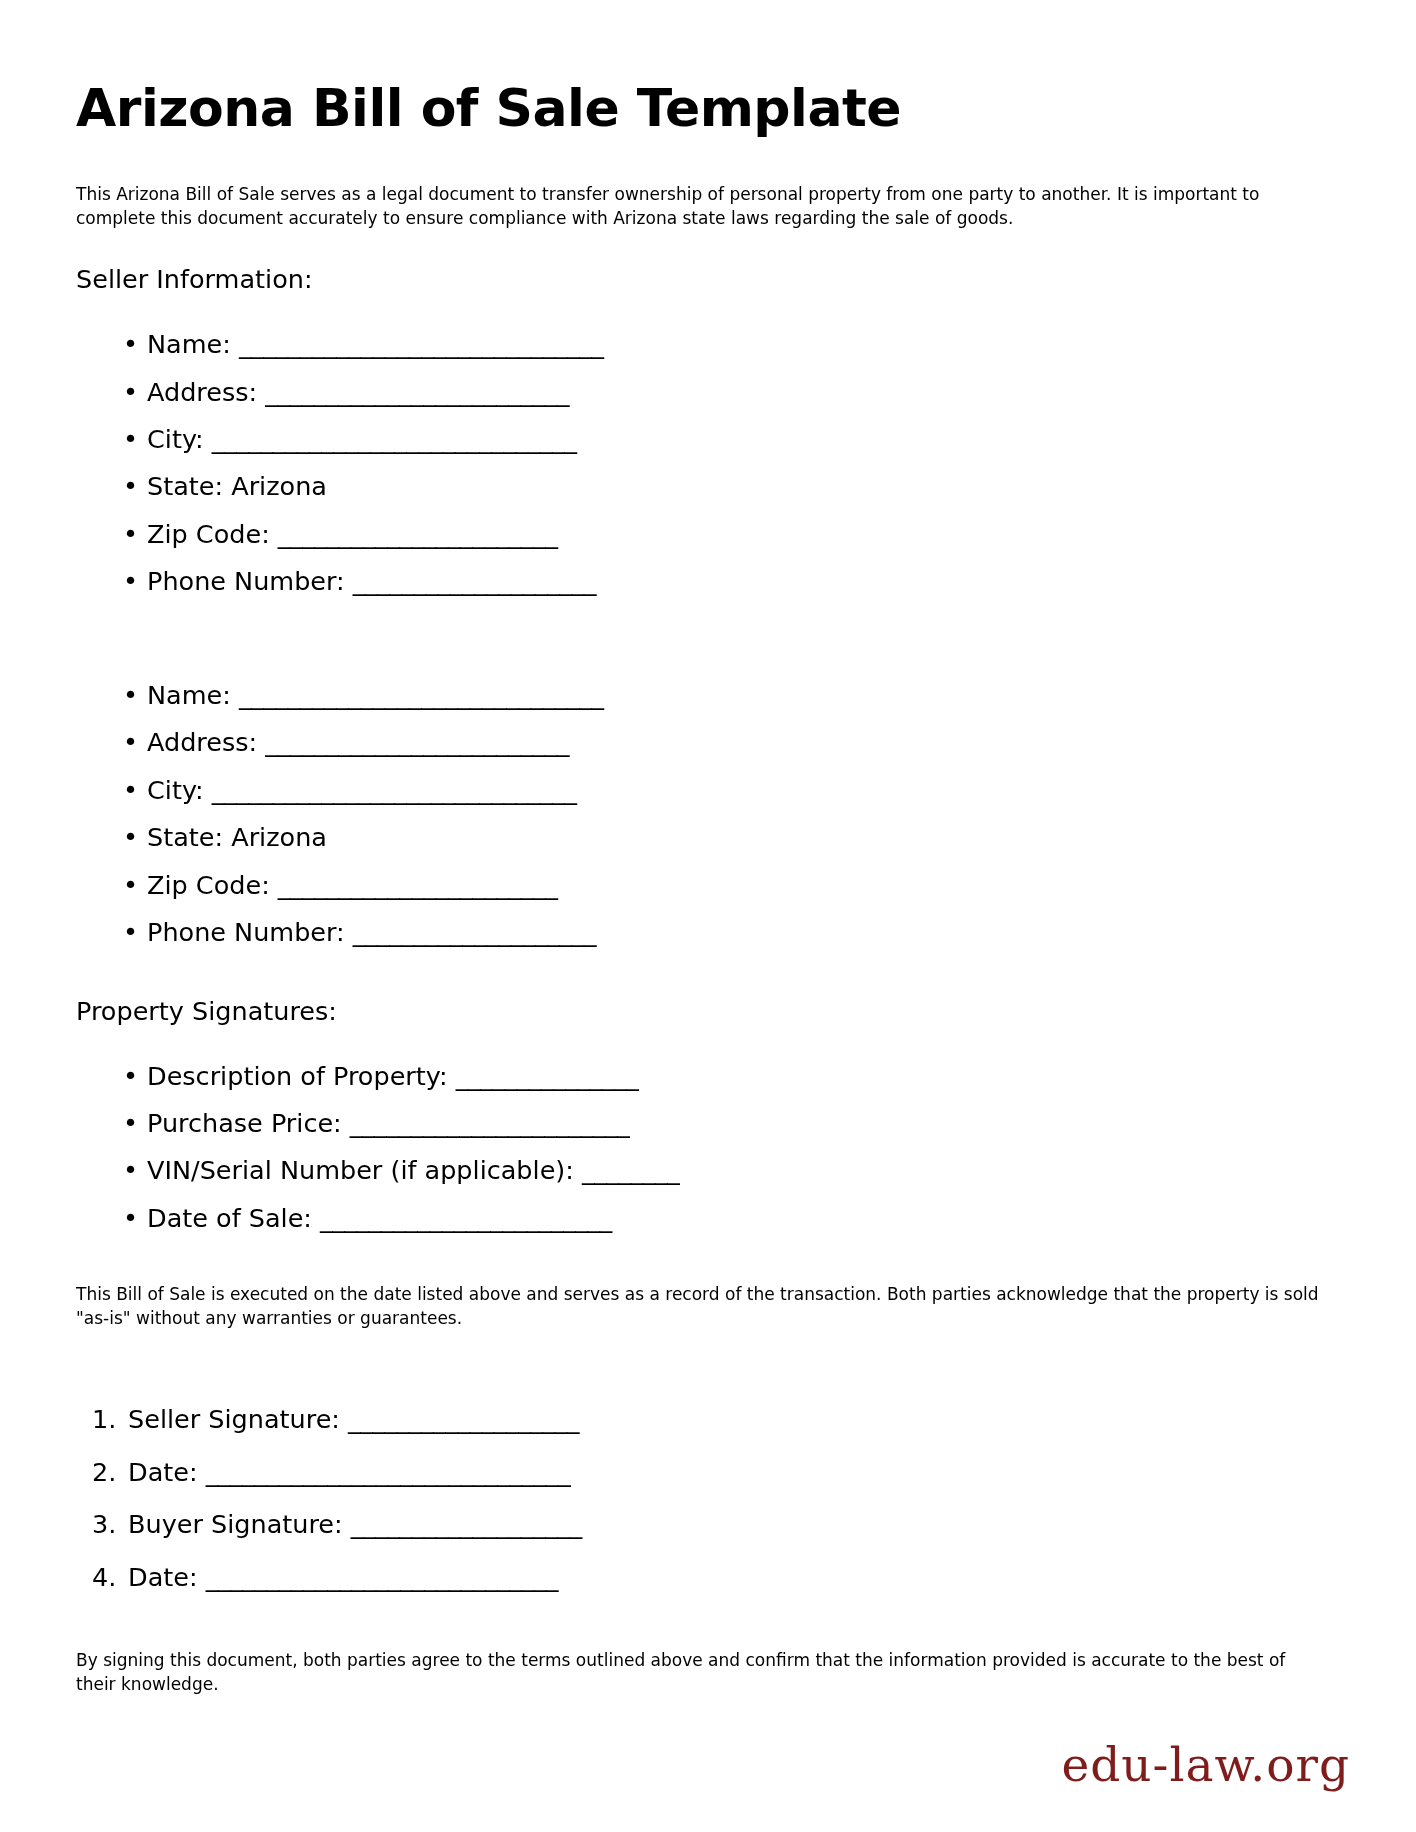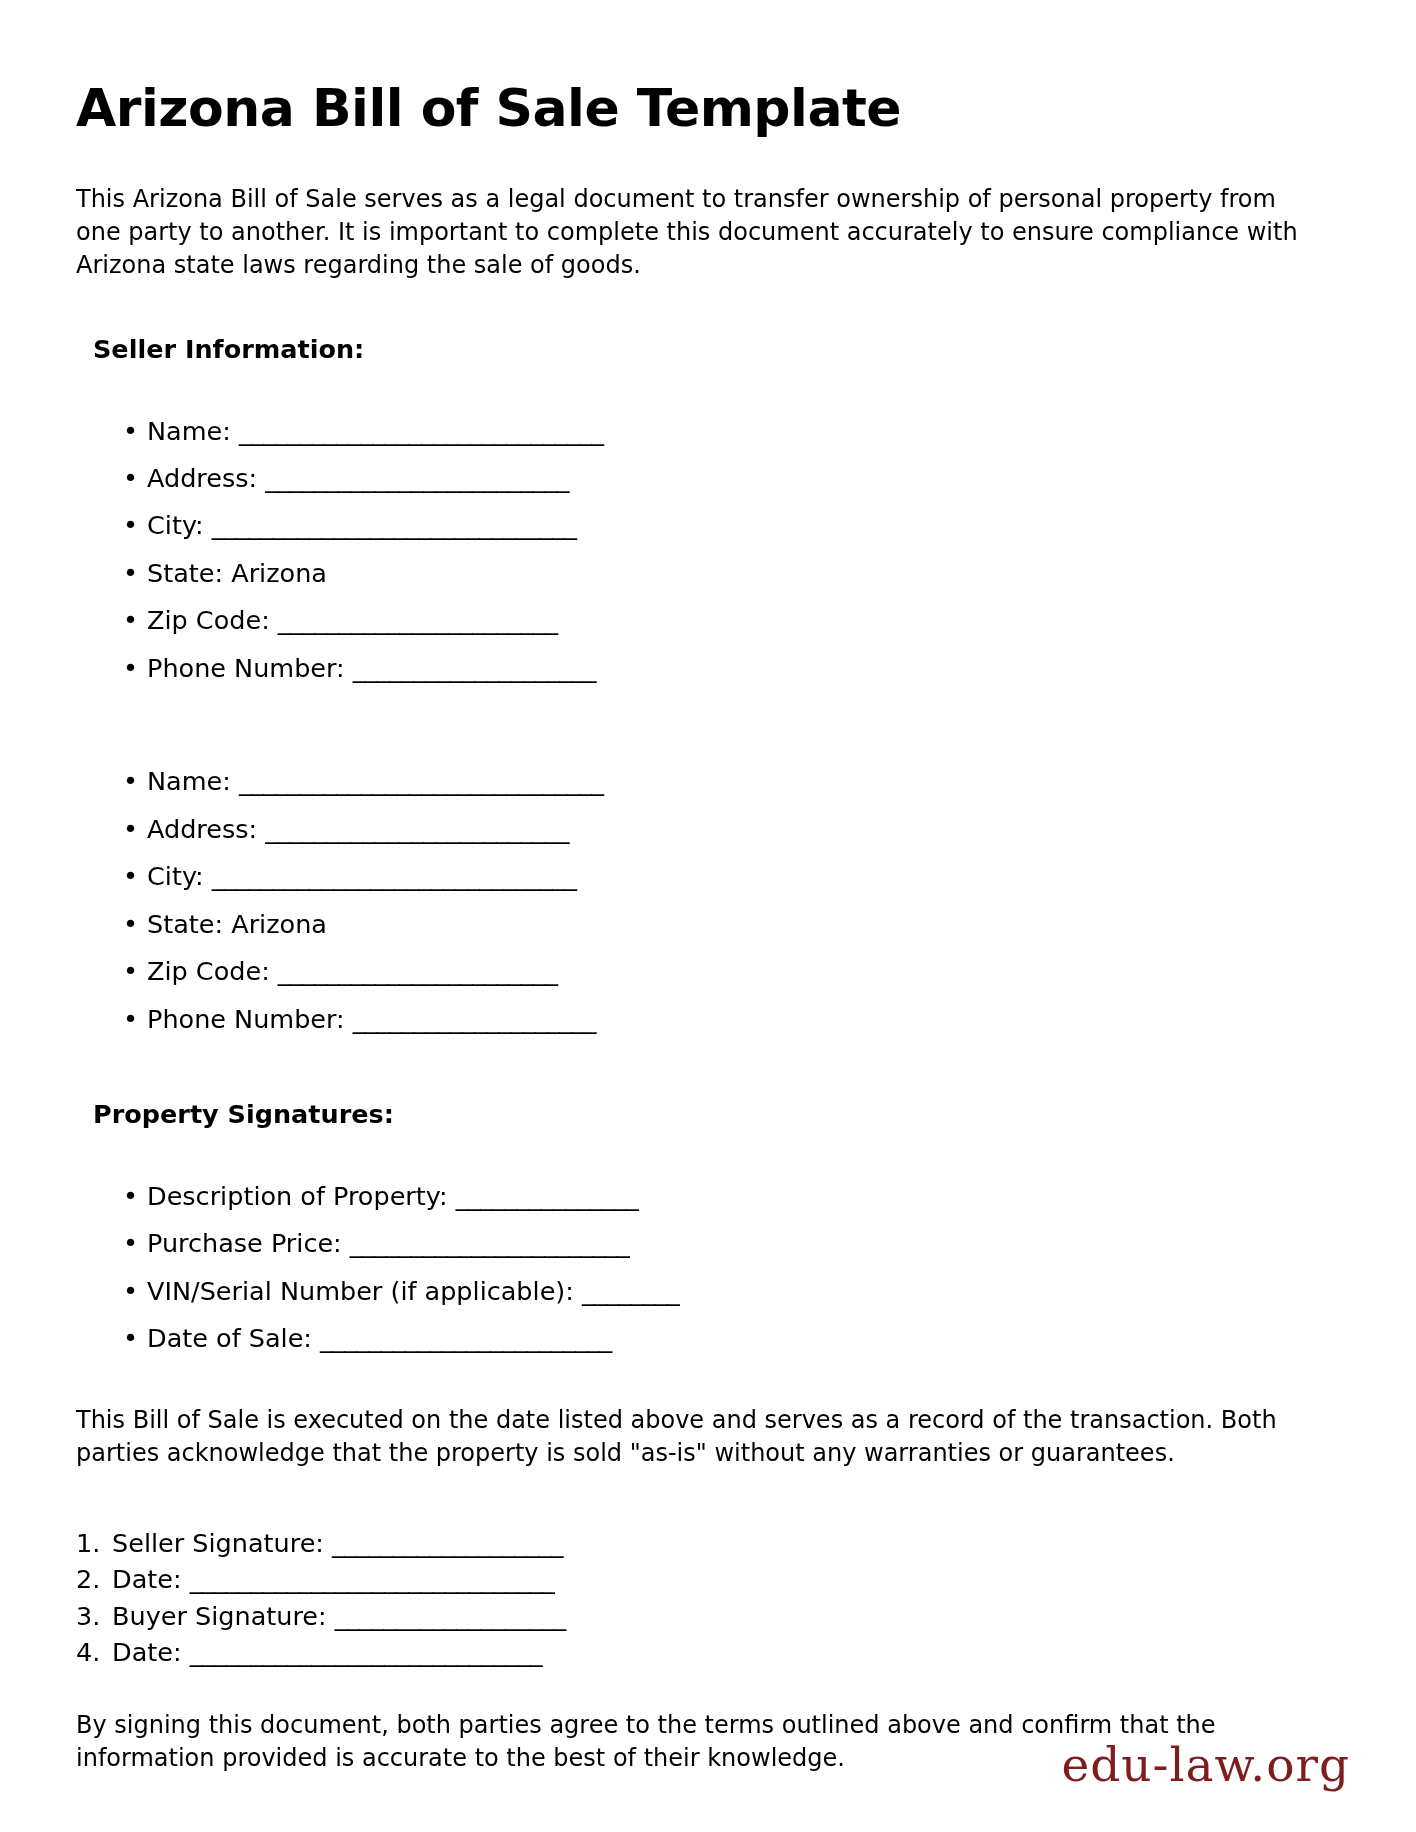--- a/index.html
+++ b/index.html
@@ -32,30 +32,30 @@
   .doc-title {
     font-family: "DejaVu Sans", sans-serif;
     font-size: 52px;
     font-weight: bold;
     letter-spacing: -0.5px;
     line-height: 1.1;
     margin: 0 0 46px 0;
     padding: 0;
   }
   .para {
-    font-size: 24px;
+    font-size: 17px;
     line-height: 1.38;
     margin: 0;
     padding: 0;
     max-width: 1250px;
   }
   .section-head {
     font-size: 25.5px;
-    font-weight: bold;
-    margin: 17px;
+    font-weight: normal;
+    margin: 0;
     padding: 0;
   }
   ul.fields {
     list-style: none;
     margin: 0;
     padding: 0;
   }
   ul.fields > li {
     font-size: 25.5px;
     line-height: 1.43;
@@ -74,21 +74,21 @@
   }
   ol.signatures {
     list-style: none;
     margin: 0;
     padding: 0;
     counter-reset: sig;
   }
   ol.signatures > li {
     font-size: 25.5px;
     line-height: 1.43;
-    margin: 0;
+    margin: 16px;
     padding: 0 0 0 36px;
     position: relative;
     white-space: nowrap;
     counter-increment: sig;
   }
   ol.signatures > li::before {
     content: counter(sig) ".";
     position: absolute;
     left: 0;
     top: 0;

